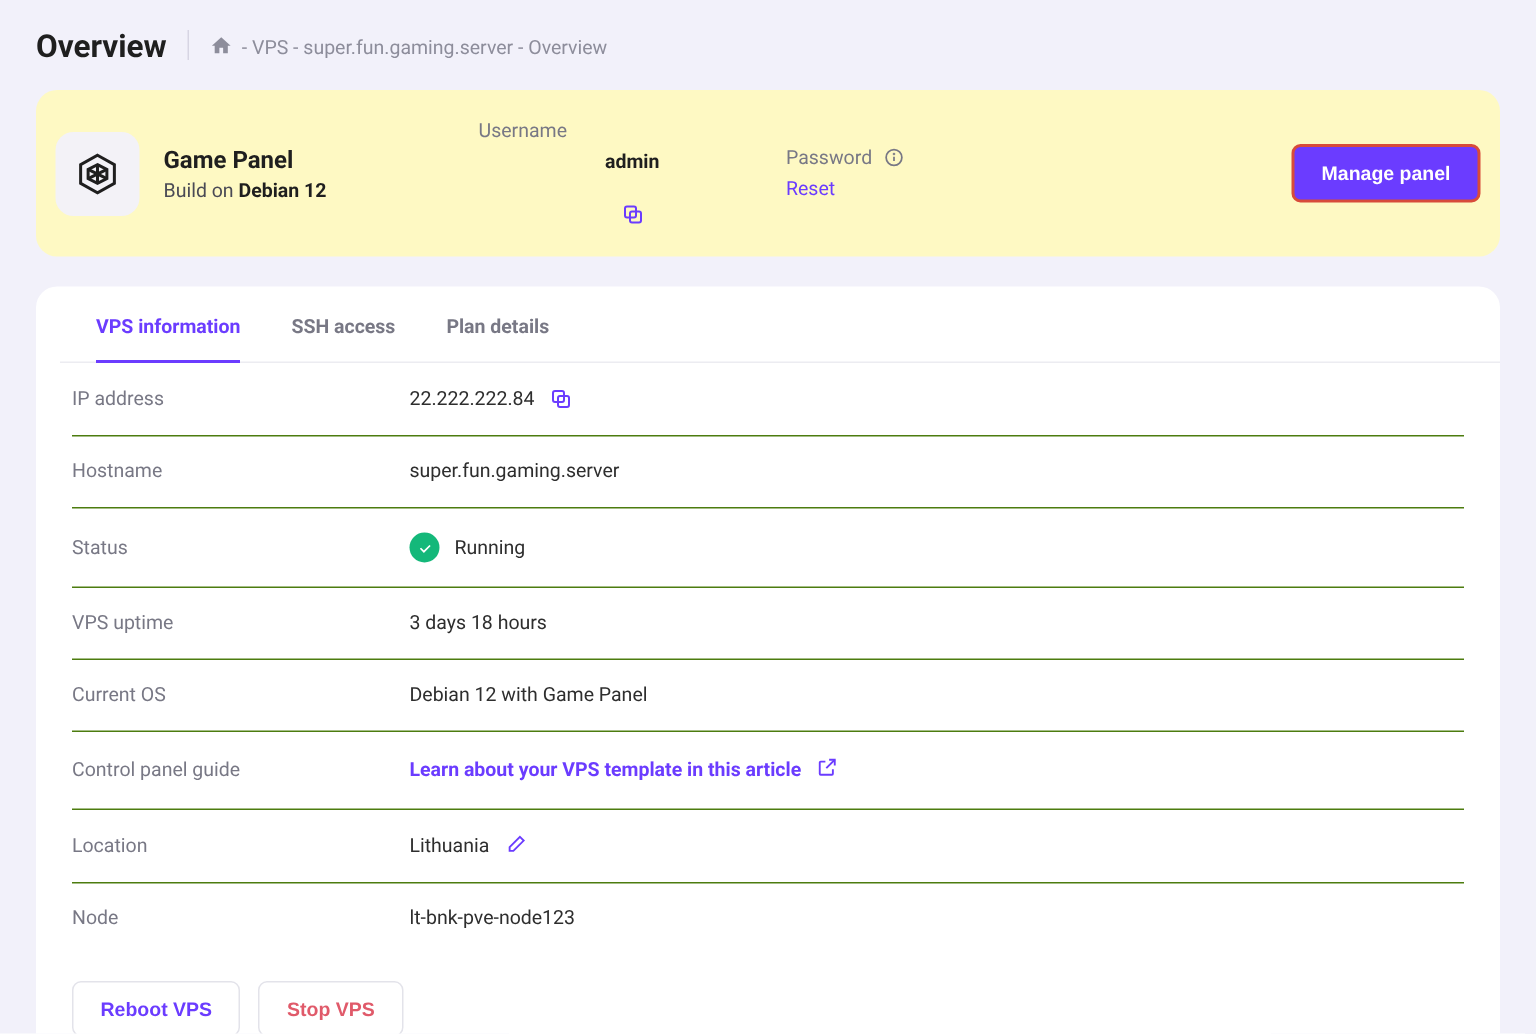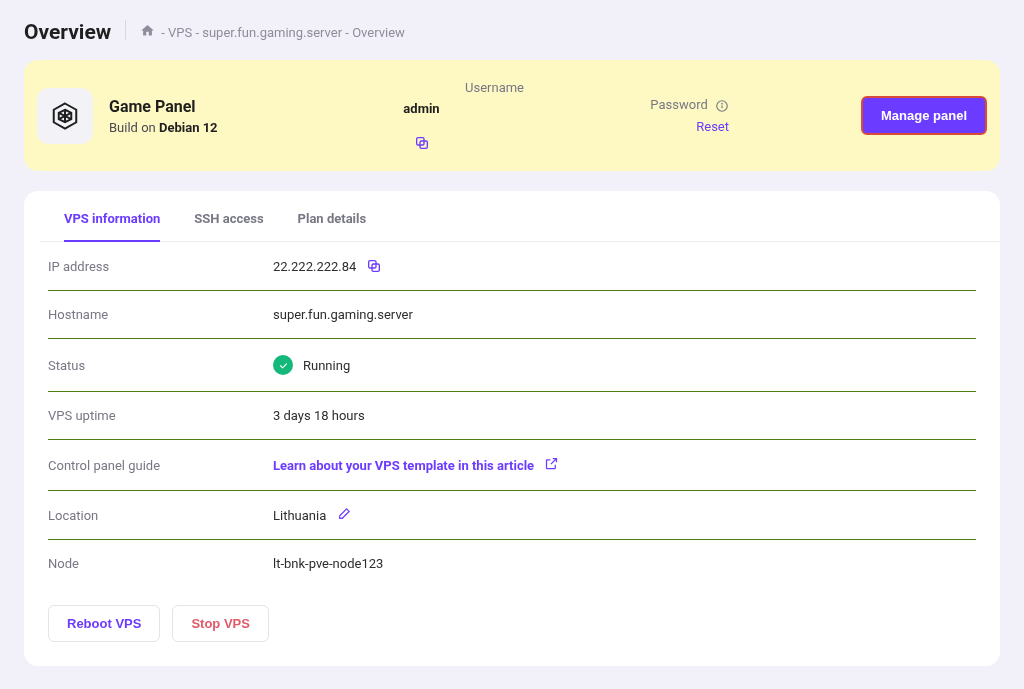--- a/index.html
+++ b/index.html
@@ -76,21 +76,20 @@
     .panel-build {
       font-size: 13px;
       color: #4a4a55;
     }
     .panel-build strong {
       font-weight: 700;
       color: #1f1f1f;
     }
     .creds-col {
       min-width: 205px;
-      text-align: right;
     }
     .creds-label {
       font-size: 13px;
       color: #787885;
       margin-bottom: 6px;
     }
     .info-icon {
       display: inline-flex;
       width: 14px;
       height: 14px;
@@ -349,20 +348,24 @@
         </span>
         <span>Running</span>
       </div>
     </div>
 
     <div class="info-row">
       <div class="info-label">VPS uptime</div>
       <div class="info-value">3 days 18 hours</div>
     </div>
 
+    <div class="info-row">
+      <div class="info-label">Current OS</div>
+      <div class="info-value">Debian 12 with Game Panel</div>
+    </div>
 
     <div class="info-row">
       <div class="info-label">Control panel guide</div>
       <div class="info-value">
         <span class="cp-link">
           <span>Learn about your VPS template in this article</span>
           <span class="external-icon">
             <svg viewBox="0 0 24 24">
                 <path d="M14 4h6v6"></path>
                 <path d="M20 4l-9 9"></path>

